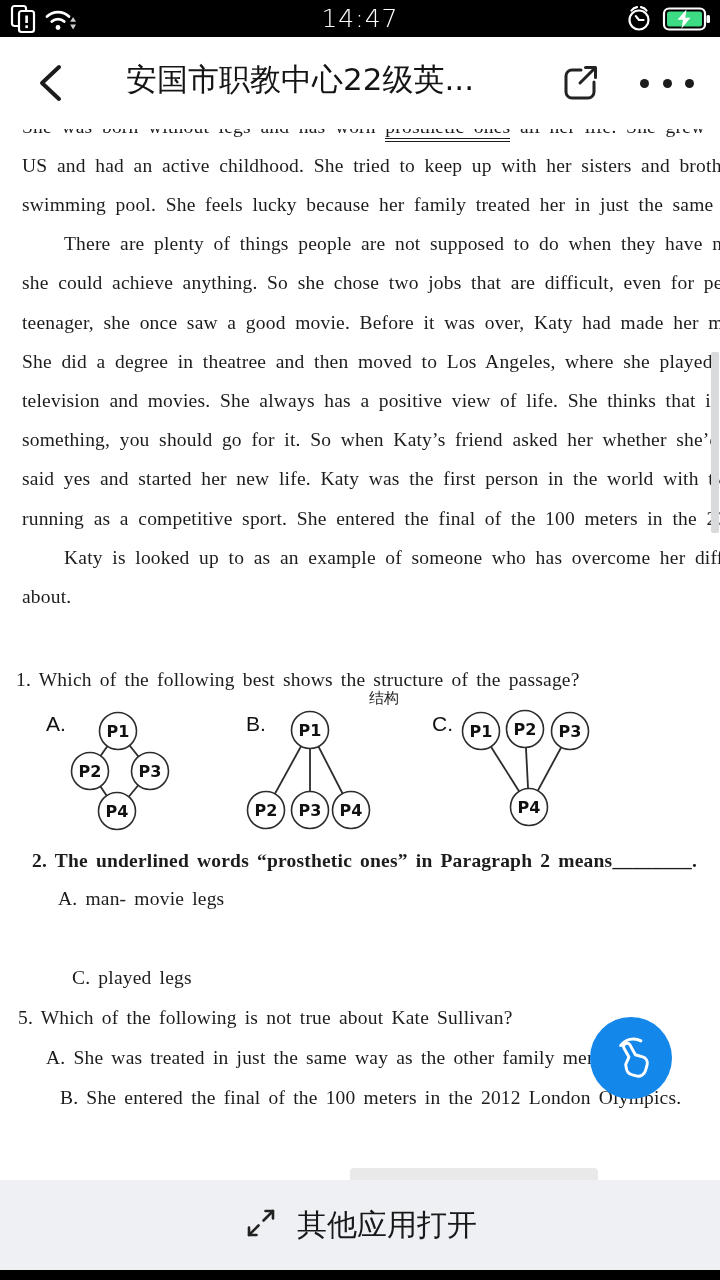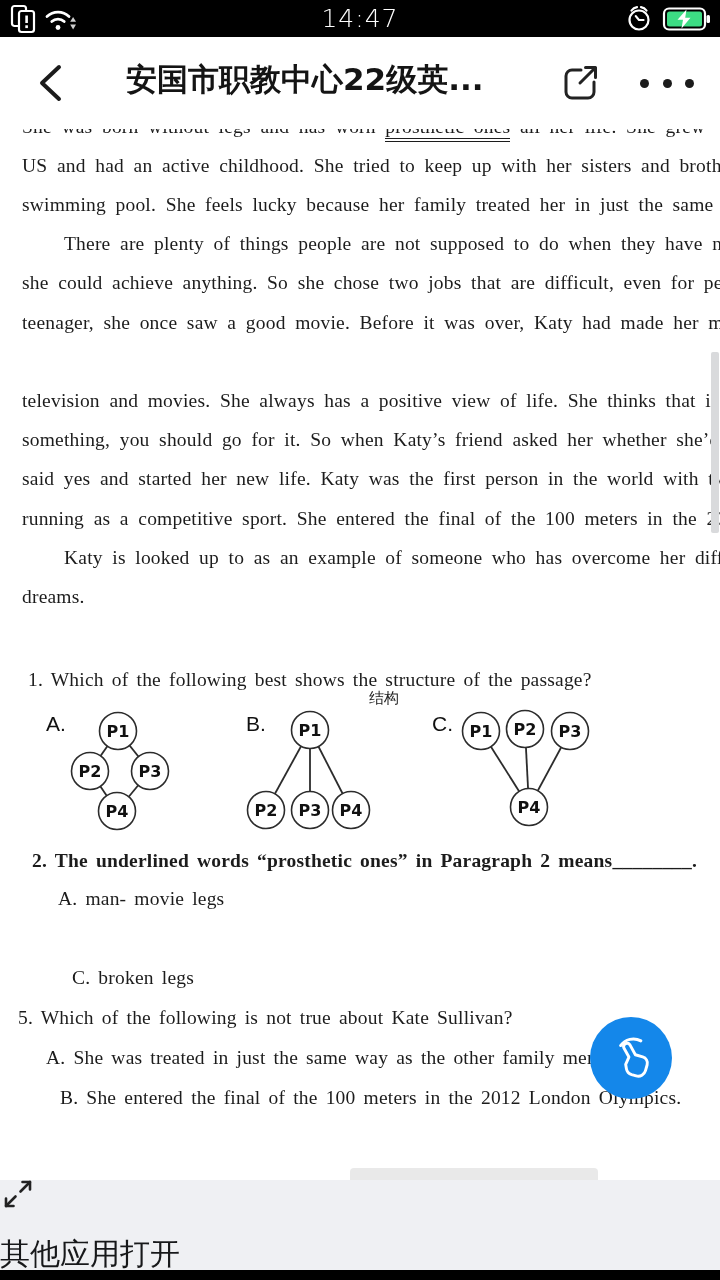--- a/index.html
+++ b/index.html
@@ -21,21 +21,21 @@
   .sb-left { position:absolute; left:8px; top:3px; display:flex; gap:6px; }
   .sb-right { position:absolute; right:8px; top:3px; display:flex; gap:8px; align-items:center; }
   
   #nav-bar {
     position:absolute; top:37px; left:0; width:720px; height:92px;
     background:#fff; z-index:9;
   }
   #back-button { position:absolute; left:34px; top:26px; width:34px; height:40px; }
   #nav-title {
     position:absolute; left:126px; top:22px; width:430px;
-    font-size:31px; font-weight:700; color:#141414;
+    font-size:31px; font-weight:400; color:#141414;
     white-space:nowrap; overflow:hidden;
   }
   #share-button { position:absolute; left:558px; top:24px; width:44px; height:44px; }
   #more-button  { position:absolute; left:640px; top:30px; width:54px; height:32px; display:flex; align-items:center; justify-content:space-between; }
   #more-button i { width:9px; height:9px; border-radius:50%; background:#1b1b1b; }
   
   #content {
     position:absolute; top:129px; left:0; width:720px; height:1039px;
     background:#fff; overflow:hidden;
     font-family:"Liberation Serif","DejaVu Serif",serif;
@@ -73,21 +73,21 @@
     display:flex; align-items:center; justify-content:center;
   }
   
   #sheet-peek {
     position:absolute; left:350px; top:1168px; width:248px; height:13px;
     background:#e9e9e9; border-radius:4px 4px 0 0; z-index:7;
   }
   #bottom-bar {
     position:absolute; left:0; top:1180px; width:720px; height:90px;
     background:#eff0f3; z-index:8;
-    display:flex; justify-content:center; gap:18px;flex-direction:column;
+    display:flex; align-items:center; justify-content:center; gap:18px;
   }
   #bottom-bar-label { font-size:30px; color:#17181a; }
   #gesture-strip {
     position:absolute; left:0; top:1270px; width:720px; height:10px;
     background:#000; z-index:9;
   }
 </style>
 </head>
 <body>
 
@@ -156,28 +156,29 @@
   </div>
 
   <div id="content">
 
     <div class="pline" style="--i:0"><span>She was born without legs and has worn </span><span class="uwords">prosthetic ones</span><span> all her life. She grew</span></div>
     <div class="pline" style="--i:1">US and had an active childhood. She tried to keep up with her sisters and brothers</div>
     <div class="pline" style="--i:2">swimming pool. She feels lucky because her family treated her in just the same way as</div>
     <div class="pline indent" style="--i:3">There are plenty of things people are not supposed to do when they have no legs</div>
     <div class="pline" style="--i:4">she could achieve anything. So she chose two jobs that are difficult, even for people</div>
     <div class="pline" style="--i:5">teenager, she once saw a good movie. Before it was over, Katy had made her mind</div>
+    <div class="pline" style="--i:6">She did a degree in theatree and then moved to Los Angeles, where she played</div>
     <div class="pline" style="--i:7">television and movies. She always has a positive view of life. She thinks that if you</div>
     <div class="pline" style="--i:8">something, you should go for it. So when Katy’s friend asked her whether she’d like</div>
     <div class="pline" style="--i:9">said yes and started her new life. Katy was the first person in the world with two prosthetic</div>
     <div class="pline" style="--i:10">running as a competitive sport. She entered the final of the 100 meters in the 2012 London</div>
     <div class="pline indent" style="--i:11">Katy is looked up to as an example of someone who has overcome her difficulties</div>
-    <div class="pline" style="--i:12">dreams.</div>
-
-    <div class="qline" style="left:28px; top:531px;">1. Which of the following best shows the structure of the passage?</div>
+    <div class="pline" style="--i:12">about.</div>
+
+    <div class="qline" style="left:16px; top:531px;">1. Which of the following best shows the structure of the passage?</div>
     <div id="q1-annotation">结构</div>
 
     <svg id="q1-diagrams" width="640" height="140" viewBox="0 0 640 140">
 
       <text class="optlabel" x="46" y="28">A.</text>
       <g>
         <line x1="118" y1="28" x2="90" y2="68"></line>
         <line x1="118" y1="28" x2="150" y2="68"></line>
         <line x1="90" y1="68" x2="117" y2="108"></line>
         <line x1="150" y1="68" x2="117" y2="108"></line>
@@ -217,21 +218,21 @@
           <circle cx="529" cy="104" r="18.5"></circle>
         <text class="node" x="481" y="28" dy=".35em" text-anchor="middle">P1</text>
         <text class="node" x="525" y="26" dy=".35em" text-anchor="middle">P2</text>
         <text class="node" x="570" y="28" dy=".35em" text-anchor="middle">P3</text>
         <text class="node" x="529" y="104" dy=".35em" text-anchor="middle">P4</text>
       </g>
     </svg>
 
     <div class="qline" style="left:32px; top:712px;font-weight:bold;">2. The underlined words “prosthetic ones” in Paragraph 2 means________.</div>
     <div class="qline" style="left:58px; top:750px;">A. man- movie legs</div>
-    <div class="qline" style="left:72px; top:829px;">C. broken legs</div>
+    <div class="qline" style="left:72px; top:829px;">C. played legs</div>
 
     <div class="qline" style="left:18px; top:869px;">5. Which of the following is not true about Kate Sullivan?</div>
     <div class="qline" style="left:46px; top:909px;">A. She was treated in just the same way as the other family members.</div>
     <div class="qline" style="left:60px; top:949px;">B. She entered the final of the 100 meters in the 2012 London Olympics.</div>
   </div>
 
   <div id="scroll-thumb"></div>
 
   <div id="fab" style="background:#1487ea">
     <span>

